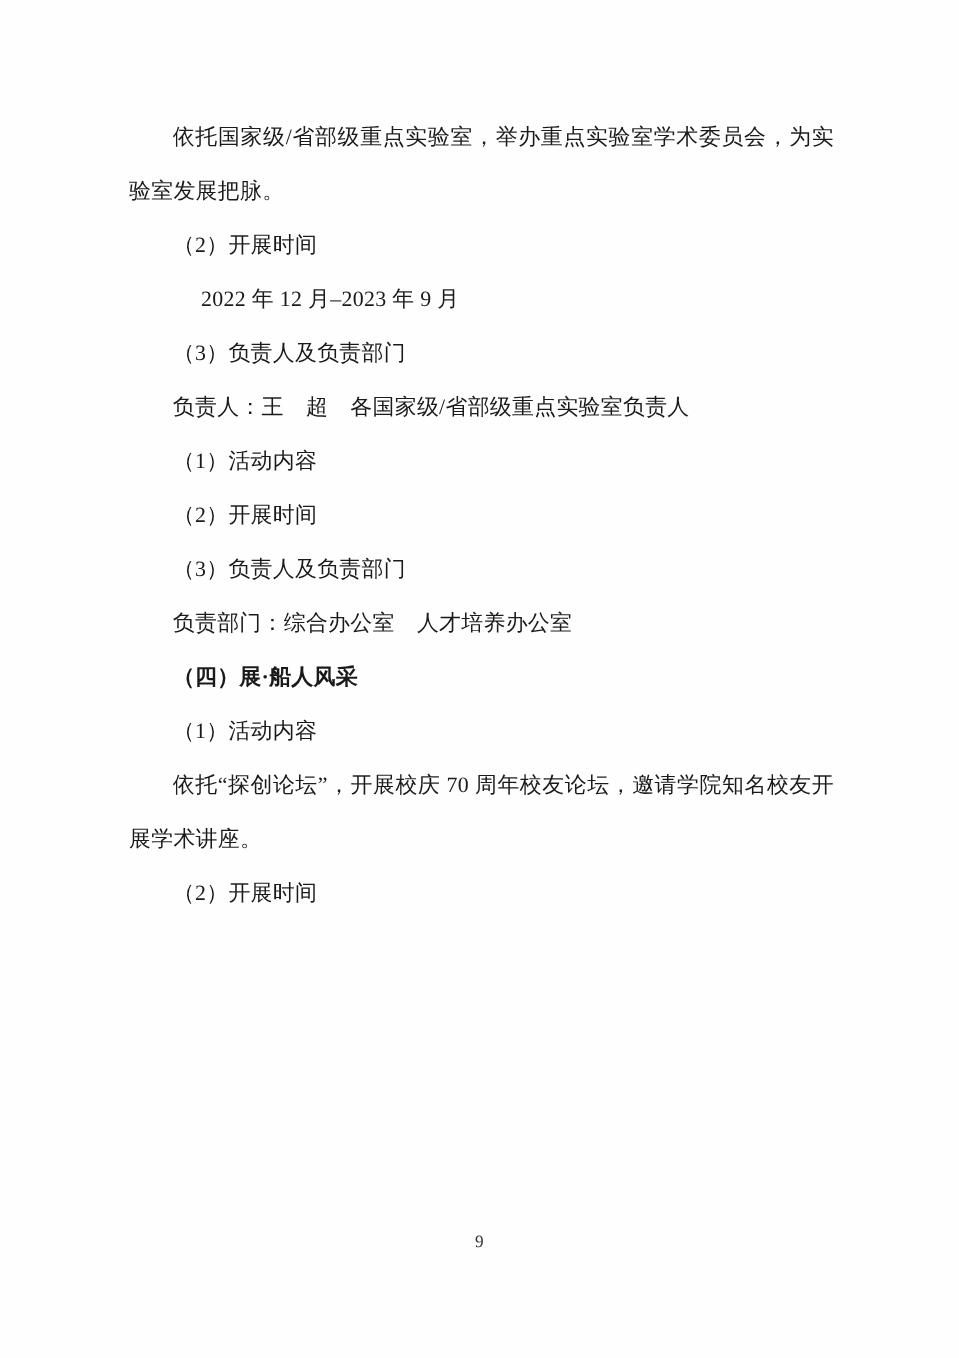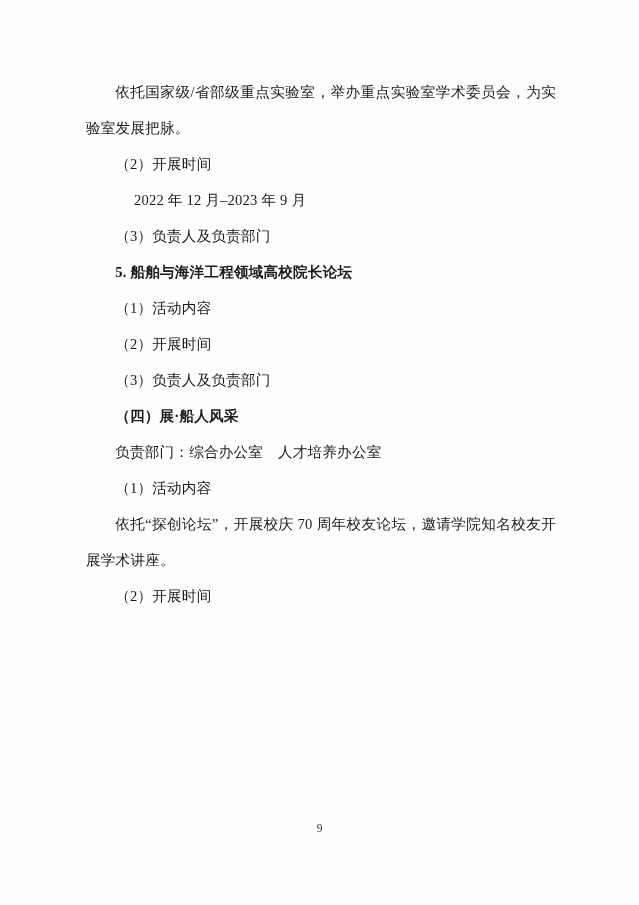--- a/index.html
+++ b/index.html
@@ -64,26 +64,26 @@
 </head>
 <body>
 
 <div class="page">
   <div class="body-area">
 
     <p class="para indent">依托国家级/省部级重点实验室，举办重点实验室学术委员会，为实验室发展把脉。</p>
     <p class="para indent">（2）开展时间</p>
     <p class="para no-indent nums">2022 年 12 月–2023 年 9 月</p>
     <p class="para indent">（3）负责人及负责部门</p>
-    <p class="para indent bold">5. 船舶与海洋工程领域高校院长论坛</p>
+    <p class="para indent">负责人：王　超　各国家级/省部级重点实验室负责人</p>
     <p class="para indent">（1）活动内容</p>
     <p class="para indent">（2）开展时间</p>
     <p class="para indent">（3）负责人及负责部门</p>
+    <p class="para indent">负责部门：综合办公室　人才培养办公室</p>
     <p class="para indent bold">（四）展·船人风采</p>
-    <p class="para indent">负责部门：综合办公室　人才培养办公室</p>
     <p class="para indent">（1）活动内容</p>
     <p class="para indent">依托“探创论坛”，开展校庆 70 周年校友论坛，邀请学院知名校友开展学术讲座。</p>
     <p class="para indent">（2）开展时间</p>
 
   </div>
 
   <div class="page-number">9</div>
 </div>
 
 </body></html>

